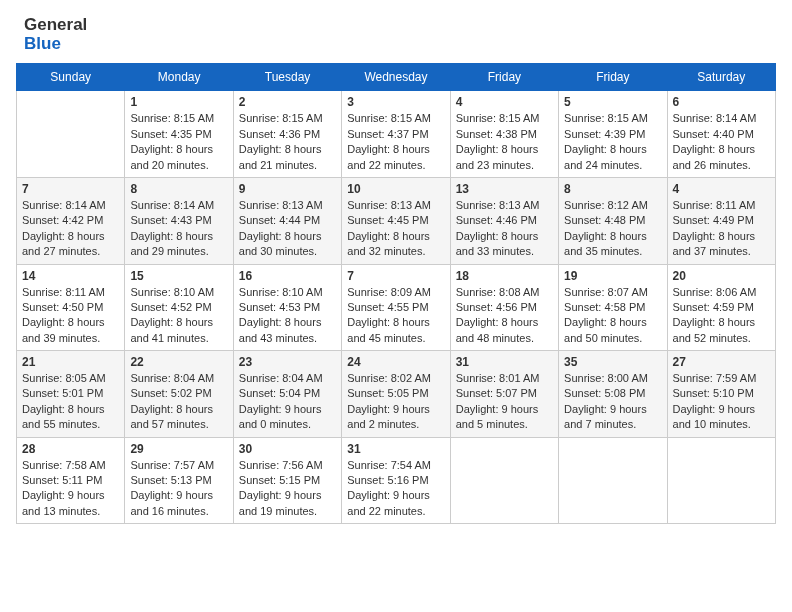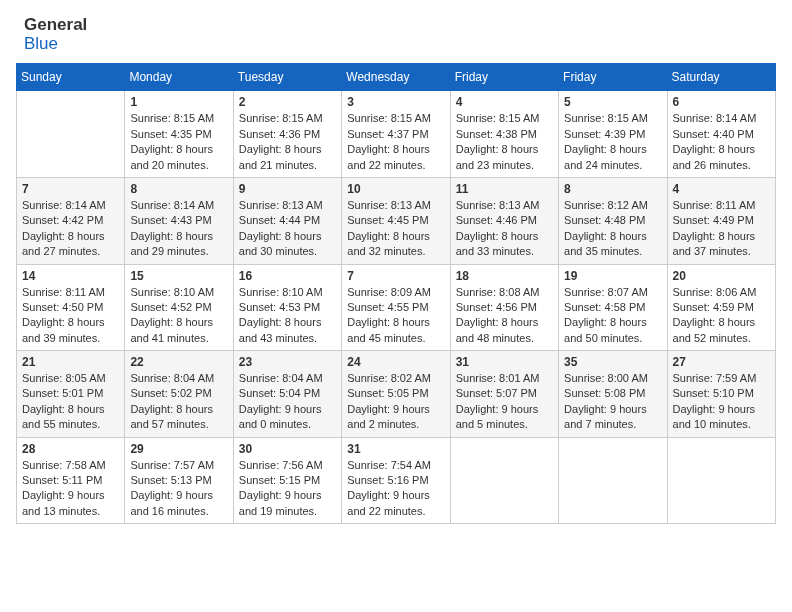--- a/index.html
+++ b/index.html
@@ -70,31 +70,32 @@
       background: #f9f9f9;
     }
     tr:nth-child(odd) td {
       background: #fff;
     }
     tr:nth-child(even) td {
       background: #f5f5f5;
     }
     .calendar-table thead tr th {
       background: #1565C0;
+      text-align: center;
     }
   </style>
 </head>
 <body>
 
 <div class="header-area">
   <div class="logo">
     <div style="display:flex; flex-direction:row; align-items:center;">
       <div style="display:flex; flex-direction:column; margin-right:4px; line-height:1.1;margin-left:8px;">
         <span style="font-size:17px; font-weight:bold; color:#333;">General</span>
-        <span style="font-size:17px; font-weight:normal; color:#1565C0;">Blue</span>
+        <span style="font-size:17px; font-weight:bold; color:#1565C0;">Blue</span>
       </div>
 
     </div>
   </div>
   <div class="title-area">
     <div class="month-title"></div>
     <div class="location-title"></div>
   </div>
 </div>
 
@@ -149,21 +150,21 @@
         </td>
         <td>
           <span class="day-number">9</span>
           <div class="day-info">Sunrise: 8:13 AM<br>Sunset: 4:44 PM<br>Daylight: 8 hours and 30 minutes.</div>
         </td>
         <td>
           <span class="day-number">10</span>
           <div class="day-info">Sunrise: 8:13 AM<br>Sunset: 4:45 PM<br>Daylight: 8 hours and 32 minutes.</div>
         </td>
         <td>
-          <span class="day-number">11</span>
+          <span class="day-number">13</span>
           <div class="day-info">Sunrise: 8:13 AM<br>Sunset: 4:46 PM<br>Daylight: 8 hours and 33 minutes.</div>
         </td>
         <td>
           <span class="day-number">8</span>
           <div class="day-info">Sunrise: 8:12 AM<br>Sunset: 4:48 PM<br>Daylight: 8 hours and 35 minutes.</div>
         </td>
         <td>
           <span class="day-number">4</span>
           <div class="day-info">Sunrise: 8:11 AM<br>Sunset: 4:49 PM<br>Daylight: 8 hours and 37 minutes.</div>
         </td>

